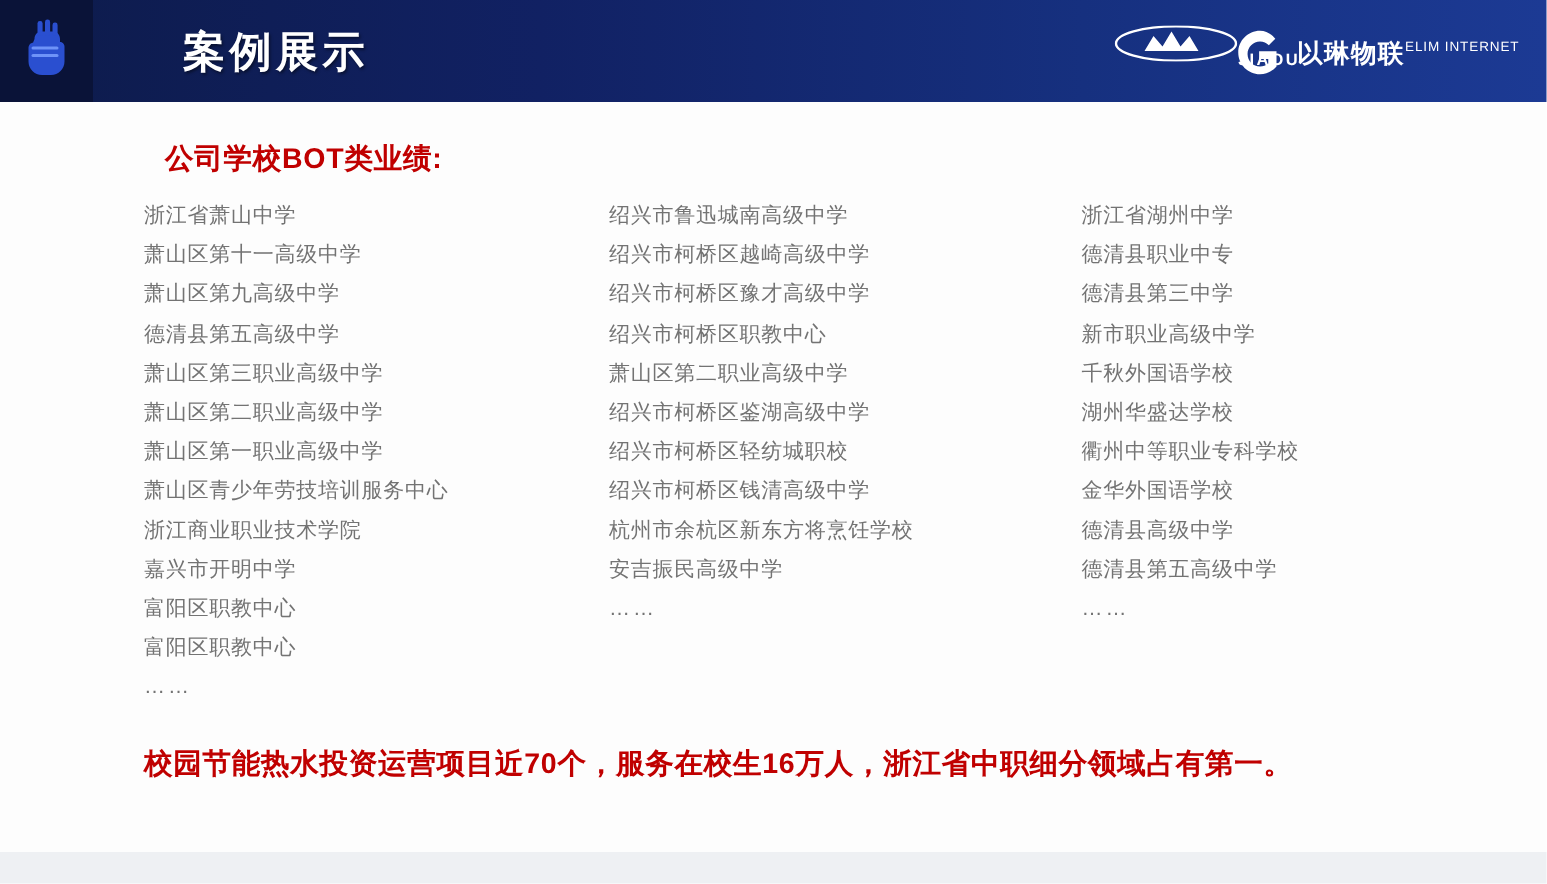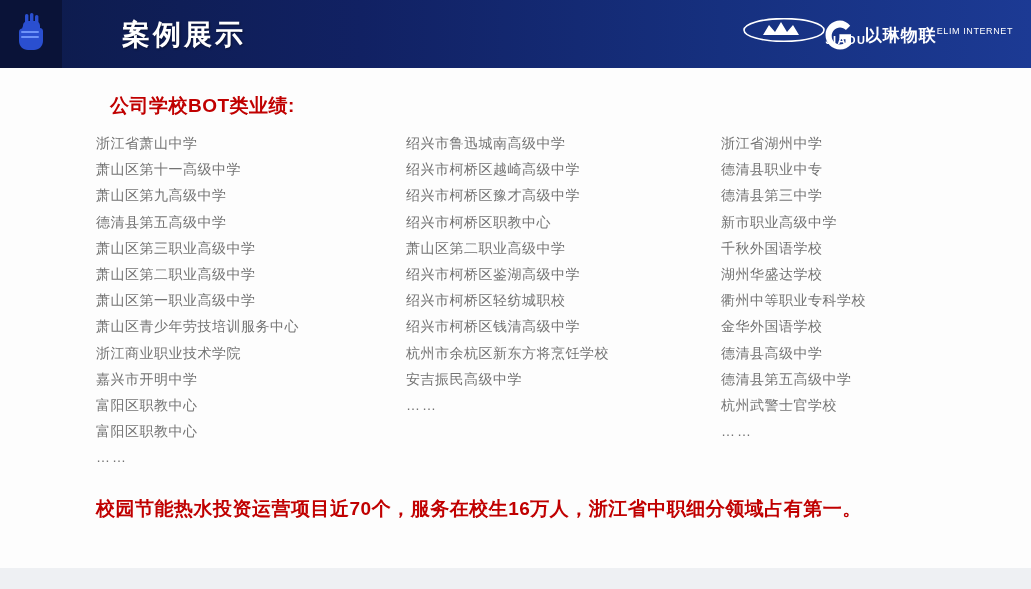--- a/index.html
+++ b/index.html
@@ -245,21 +245,20 @@
         <div class="entry">浙江省湖州中学</div>
         <div class="entry">德清县职业中专</div>
         <div class="entry">德清县第三中学</div>
         <div class="entry">新市职业高级中学</div>
         <div class="entry">千秋外国语学校</div>
         <div class="entry">湖州华盛达学校</div>
         <div class="entry">衢州中等职业专科学校</div>
         <div class="entry">金华外国语学校</div>
         <div class="entry">德清县高级中学</div>
         <div class="entry">德清县第五高级中学</div>
-        <div class="entry">杭州武警士官学校</div>
         <div class="entry dots">……</div>
       </div>
     </div>
 
     <div class="footnote">校园节能热水投资运营项目近70个，服务在校生16万人，浙江省中职细分领域占有第一。</div>
   </div>
 
   <div class="bottom-strip"></div>
 </div>
 

